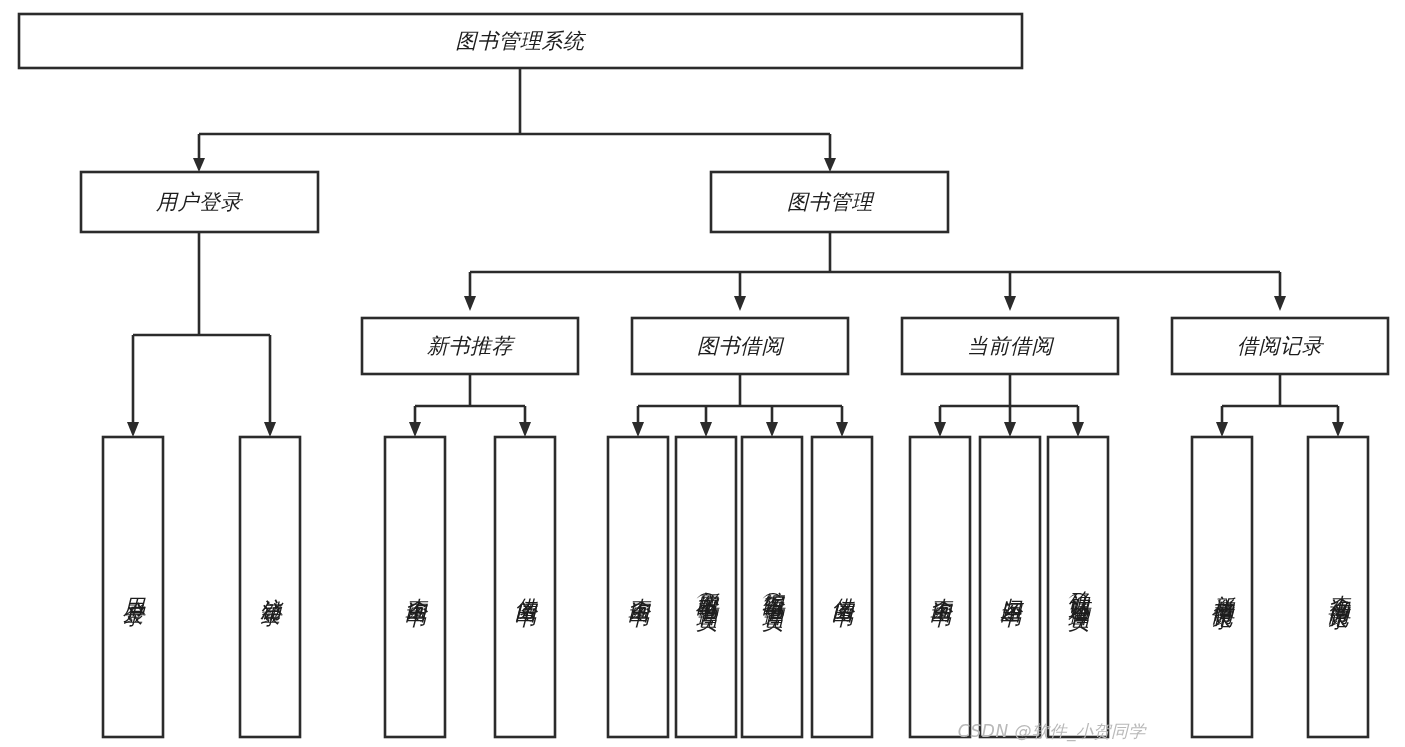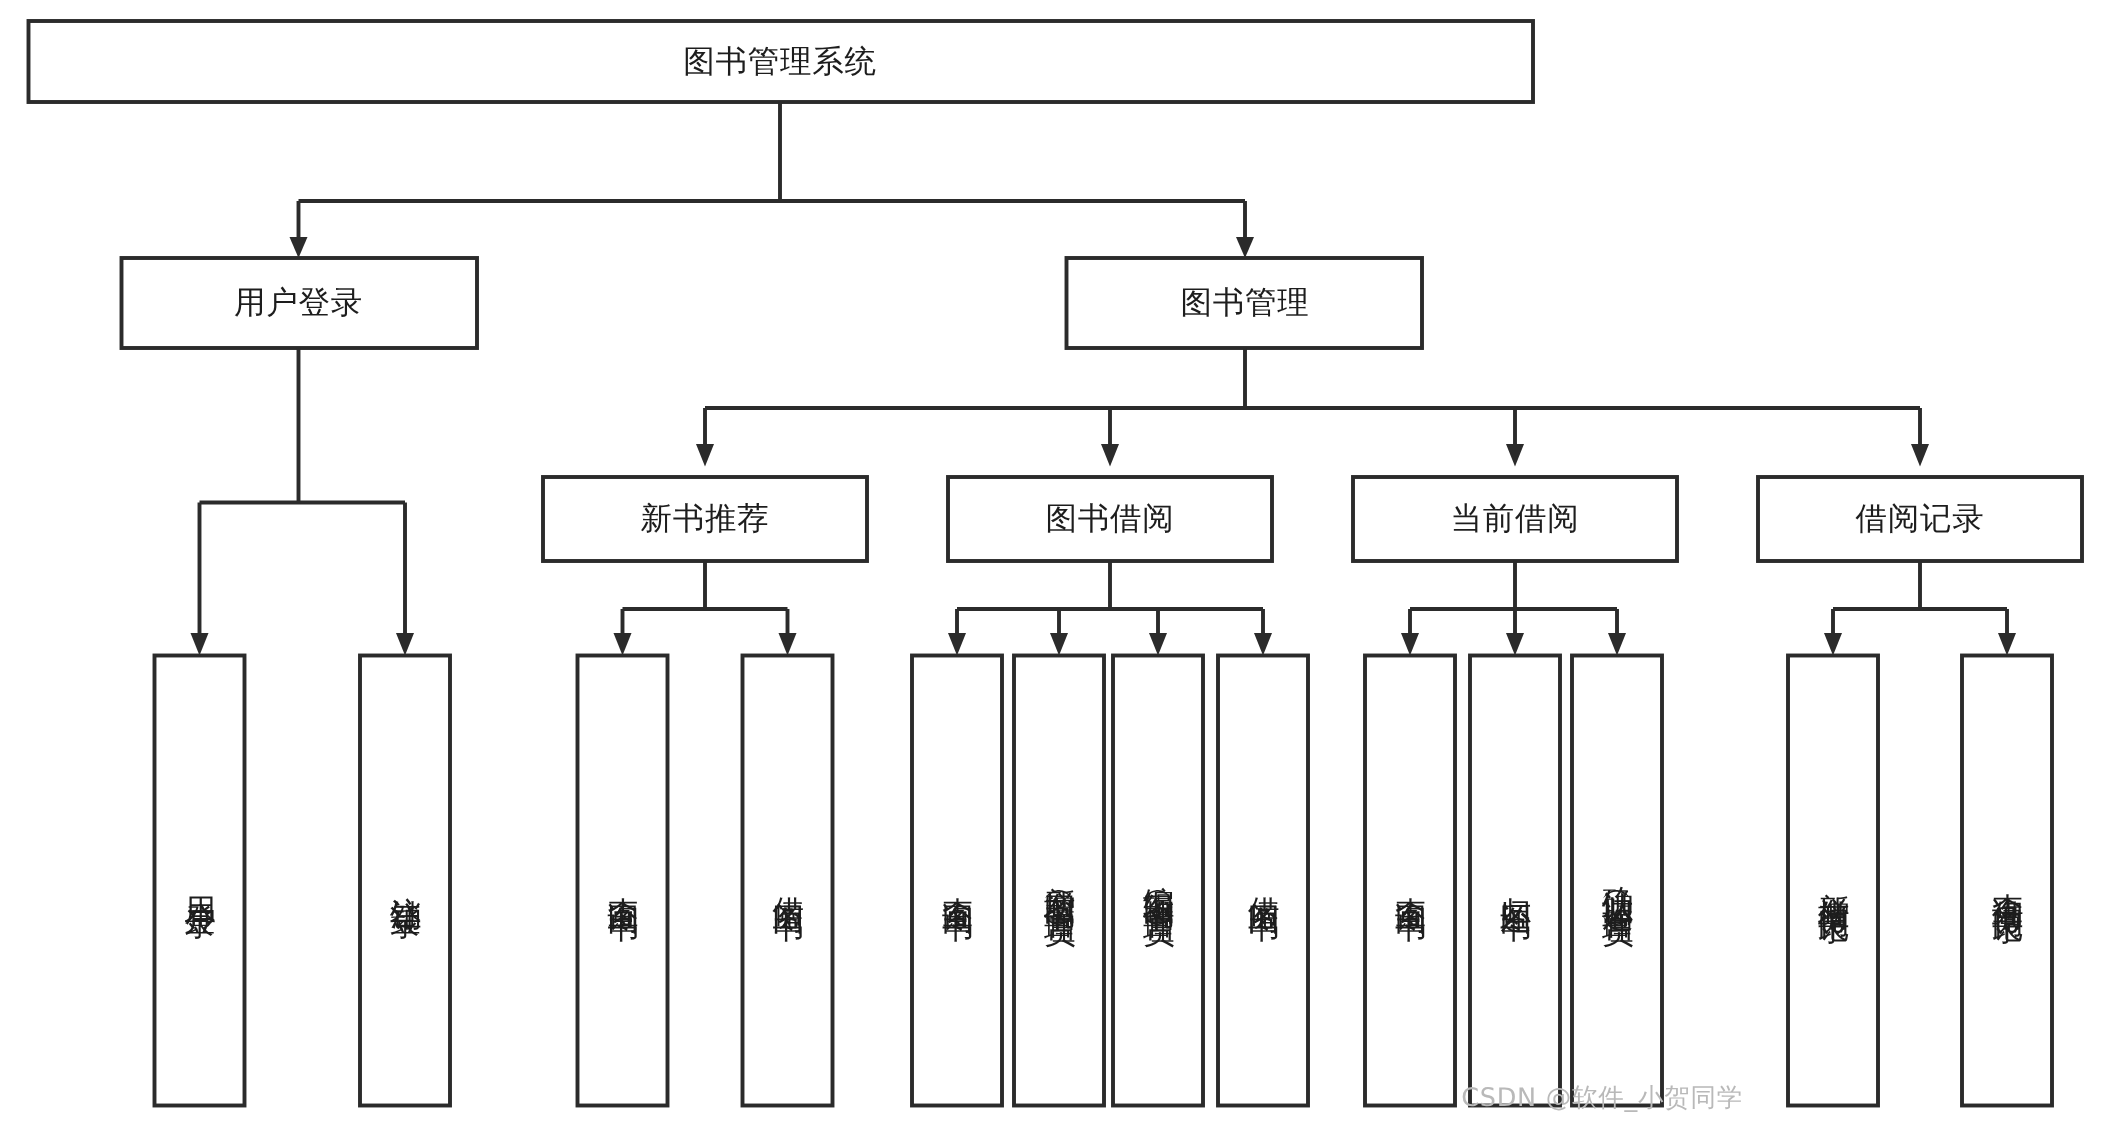--- a/index.html
+++ b/index.html
@@ -11,20 +11,21 @@
     width: 1405px;
     height: 747px;
     font-family: "DejaVu Sans", "Liberation Sans", sans-serif;
     overflow: hidden;
   }
   #diagram-root {
     position: relative;
     width: 1170px;
     height: 747px;
     background: #ffffff;
+    font-style: italic;
   }
   svg#tree-svg {
     position: absolute;
     left: 0;
     top: 0;
     width: 1405px;
     height: 747px;
   }
   .node-box {
     fill: #ffffff;
@@ -61,21 +62,21 @@
     display: flex;
     align-items: center;
     justify-content: center;
     text-align: center;
     white-space: nowrap;
     pointer-events: none;
     user-select: none;
   }
   #watermark {
     position: absolute;
-    right: 8px;
+    right: 24px;
     bottom: 4px;
     font-family: "DejaVu Sans", "Liberation Sans", sans-serif;
     font-size: 17px;
     color: #b9b9b9;
     white-space: nowrap;
     letter-spacing: 0.5px;
   }
 </style>
 </head>
 <body>

